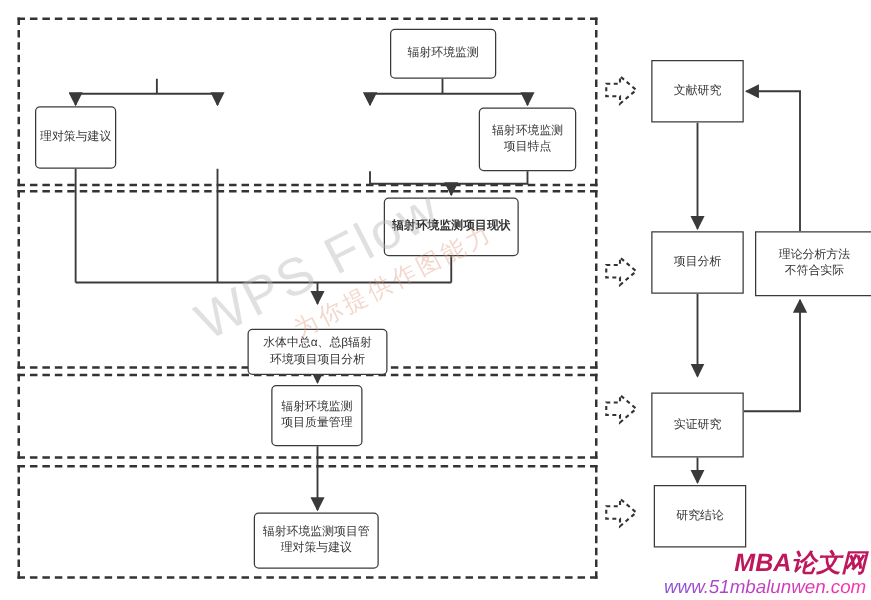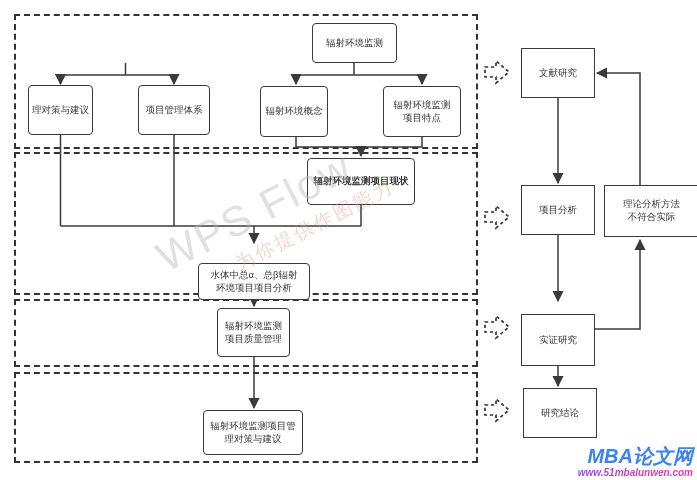--- a/index.html
+++ b/index.html
@@ -29,27 +29,27 @@
     font-size:42px;color:rgba(180,180,180,0.42);letter-spacing:2px;
   }
   #watermark .wm-slogan{
     font-size:19px;color:rgba(222,150,120,0.38);margin-left:66px;margin-top:2px;
     letter-spacing:3px;
   }
   #footer{
     position:absolute;right:4px;bottom:2px;text-align:right;z-index:10;
   }
   #footer .site-name{
-    font-size:20px;font-weight:bold;font-style:italic;color:#3b82f6;line-height:1.05;
+    font-size:20px;font-weight:bold;font-style:italic;color:#be185d;line-height:1.05;
   }
   #footer .site-url{
-    font-size:10px;font-style:italic;
+    font-size:15px;font-style:italic;
     background:linear-gradient(90deg,#8a4fd8,#ff2fa8);
     -webkit-background-clip:text;background-clip:text;
-    -webkit-text-fill-color:transparent;color:#e0189e;line-height:1.1;font-weight:bold;
+    -webkit-text-fill-color:transparent;color:#e0189e;line-height:1.1;
   }
 </style>
 </head>
 <body>
 
 <div id="stage">
 
   <div class="dashed-section" style="left:14px;top:14px;width:460px;height:131px;"></div>
   <div class="dashed-section" style="left:14px;top:152px;width:460px;height:139px;"></div>
   <div class="dashed-section" style="left:14px;top:299px;width:460px;height:64px;"></div>
@@ -88,23 +88,21 @@
       <path d="M558,98 V183" marker-end="url(#arr)"></path>
       <path d="M558,235 V301" marker-end="url(#arr)"></path>
       <path d="M558,355 V386" marker-end="url(#arr)"></path>
 
       <path d="M595,329 H640 V240" marker-end="url(#arr)"></path>
       <path d="M640,185 V73 H597" marker-end="url(#arr)"></path>
     </g>
   </svg>
 
   <div class="node rounded" style="left:28px;top:85px;width:65px;height:50px;">理对策与建议</div>
-  <div class="node rounded" style="left:138px;top:85px;width:72px;height:50px;">项目管理体系</div>
   <div class="node rounded" style="left:312px;top:23px;width:85px;height:40px;">辐射环境监测</div>
-  <div class="node rounded" style="left:260px;top:86px;width:68px;height:51px;">辐射环境概念</div>
   <div class="node rounded" style="left:383px;top:86px;width:78px;height:51px;">辐射环境监测
 项目特点</div>
   <div class="node rounded" style="left:307px;top:158px;width:108px;height:47px;font-weight:bold;">辐射环境监测项目现状</div>
   <div class="node rounded" style="left:198px;top:263px;width:112px;height:37px;">水体中总α、总β辐射
 环境项目项目分析</div>
   <div class="node rounded" style="left:217px;top:308px;width:73px;height:49px;">辐射环境监测
 项目质量管理</div>
   <div class="node rounded" style="left:203px;top:410px;width:100px;height:45px;">辐射环境监测项目管
 理对策与建议</div>
 

